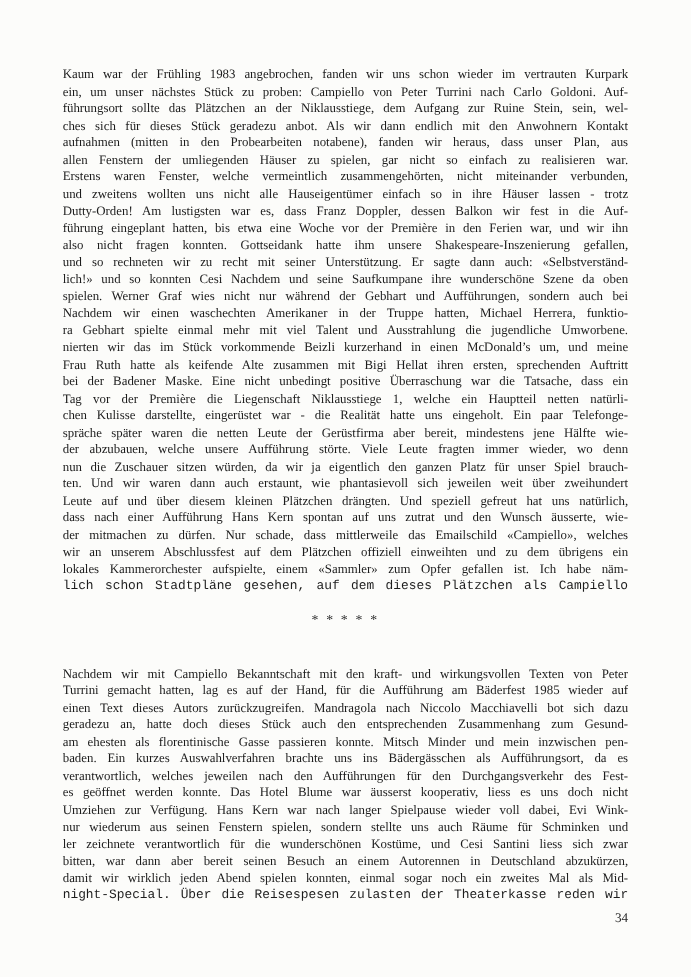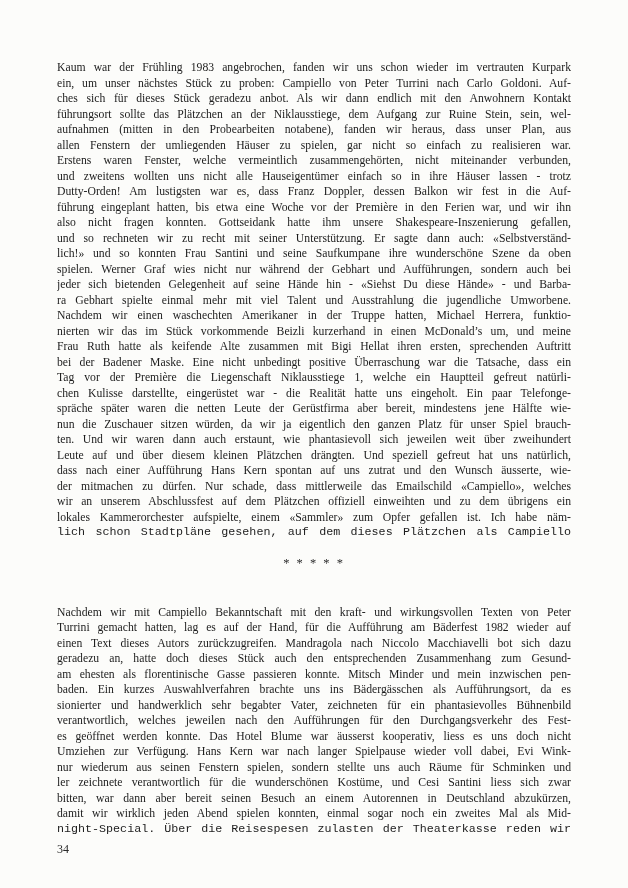--- a/index.html
+++ b/index.html
@@ -46,74 +46,73 @@
     letter-spacing: 2px;
     margin-top: 15px;
     height: 16px;
     color: #2a2a2a;
   }
   .para2 {
     margin-top: 33px;
   }
   .page-number {
     width: 514px;
-    text-align: left;
+    text-align: right;
     font-size: 12px;
     margin-top: 5px;
     color: #2a2a2a;
   }
 </style>
 </head>
 <body>
 
 <div class="page">
   <div class="text-block para1">
       <div class="line">Kaum war der Frühling 1983 angebrochen, fanden wir uns schon wieder im vertrauten Kurpark</div>
       <div class="line">ein, um unser nächstes Stück zu proben: Campiello von Peter Turrini nach Carlo Goldoni. Auf-</div>
+      <div class="line">führungsort sollte das Plätzchen an der Niklausstiege, dem Aufgang zur Ruine Stein, sein, wel-</div>
       <div class="line">ches sich für dieses Stück geradezu anbot. Als wir dann endlich mit den Anwohnern Kontakt</div>
-      <div class="line">führungsort sollte das Plätzchen an der Niklausstiege, dem Aufgang zur Ruine Stein, sein, wel-</div>
       <div class="line">aufnahmen (mitten in den Probearbeiten notabene), fanden wir heraus, dass unser Plan, aus</div>
       <div class="line">allen Fenstern der umliegenden Häuser zu spielen, gar nicht so einfach zu realisieren  war.</div>
       <div class="line">Erstens waren Fenster, welche vermeintlich zusammengehörten, nicht miteinander verbunden,</div>
       <div class="line">und zweitens wollten uns nicht alle Hauseigentümer einfach so in ihre Häuser lassen - trotz</div>
       <div class="line">Dutty-Orden! Am lustigsten war es, dass Franz Doppler, dessen Balkon wir fest in die Auf-</div>
       <div class="line">führung eingeplant hatten, bis etwa eine Woche vor der Première in den Ferien war, und wir ihn</div>
       <div class="line">also nicht fragen konnten. Gottseidank hatte ihm unsere Shakespeare-Inszenierung gefallen,</div>
       <div class="line">und so rechneten wir zu recht mit seiner Unterstützung. Er sagte dann auch: «Selbstverständ-</div>
-      <div class="line">lich!» und so konnten Frau Santini und seine Saufkumpane ihre wunderschöne Szene da oben</div>
+      <div class="line">lich!» und so konnten Cesi Nachdem und seine Saufkumpane ihre wunderschöne Szene da oben</div>
       <div class="line">spielen. Werner Graf wies nicht nur während der Gebhart und Aufführungen, sondern auch bei</div>
-      <div class="line">jeder sich bietenden Gelegenheit auf seine Hände hin - «Siehst Du diese Hände» - und Barba-</div>
+      <div class="line">Nachdem wir einen waschechten Amerikaner in der Truppe hatten, Michael Herrera, funktio-</div>
       <div class="line">ra Gebhart spielte einmal mehr mit viel Talent und Ausstrahlung die jugendliche Umworbene.</div>
-      <div class="line">Nachdem wir einen waschechten Amerikaner in der Truppe hatten, Michael Herrera, funktio-</div>
       <div class="line">nierten wir das im Stück vorkommende Beizli kurzerhand in einen McDonald’s um, und meine</div>
       <div class="line">Frau Ruth hatte als keifende Alte zusammen mit Bigi Hellat ihren ersten, sprechenden Auftritt</div>
       <div class="line">bei der Badener Maske. Eine nicht unbedingt positive Überraschung war die Tatsache, dass ein</div>
-      <div class="line">Tag vor der Première die Liegenschaft Niklausstiege 1, welche ein Hauptteil gefreut natürli-</div>
+      <div class="line">Tag vor der Première die Liegenschaft Niklausstiege 1, welche ein Hauptteil netten natürli-</div>
       <div class="line">chen Kulisse darstellte, eingerüstet war - die Realität hatte uns eingeholt. Ein paar Telefonge-</div>
       <div class="line">spräche später waren die netten Leute der Gerüstfirma aber bereit, mindestens jene Hälfte wie-</div>
+      <div class="line">der abzubauen, welche unsere Aufführung störte. Viele Leute fragten immer wieder, wo denn</div>
       <div class="line">nun die Zuschauer sitzen würden, da wir ja eigentlich den ganzen Platz für unser Spiel brauch-</div>
       <div class="line">ten. Und wir waren dann auch erstaunt, wie phantasievoll sich jeweilen weit über zweihundert</div>
       <div class="line">Leute auf und über diesem kleinen Plätzchen drängten. Und speziell gefreut hat uns natürlich,</div>
       <div class="line">dass nach einer Aufführung Hans Kern spontan auf uns zutrat und den Wunsch äusserte, wie-</div>
       <div class="line">der mitmachen zu dürfen. Nur schade, dass mittlerweile das Emailschild «Campiello», welches</div>
       <div class="line">wir an unserem Abschlussfest auf dem Plätzchen offiziell einweihten und zu dem übrigens ein</div>
       <div class="line">lokales Kammerorchester aufspielte, einem «Sammler» zum Opfer gefallen ist. Ich habe näm-</div>
       <div class="line last">lich schon Stadtpläne gesehen, auf dem dieses Plätzchen als Campiello eingezeichnet ist!</div>
     </div>
 
   <div class="separator">* * * * *</div>
 
   <div class="text-block para2">
       <div class="line">Nachdem wir mit Campiello Bekanntschaft mit den kraft- und wirkungsvollen Texten von Peter</div>
-      <div class="line">Turrini gemacht hatten, lag es auf der Hand, für die Aufführung am Bäderfest 1982 wieder auf</div>
+      <div class="line">Turrini gemacht hatten, lag es auf der Hand, für die Aufführung am Bäderfest 1985 wieder auf</div>
       <div class="line">einen Text dieses Autors zurückzugreifen. Mandragola nach Niccolo Macchiavelli bot sich dazu</div>
       <div class="line">geradezu an, hatte doch dieses Stück auch den entsprechenden Zusammenhang zum Gesund-</div>
       <div class="line">am ehesten als florentinische Gasse passieren konnte. Mitsch Minder und mein inzwischen pen-</div>
       <div class="line">baden. Ein kurzes Auswahlverfahren brachte uns ins Bädergässchen als Aufführungsort, da es</div>
-      <div class="line">sionierter und handwerklich sehr begabter Vater, zeichneten für ein phantasievolles Bühnenbild</div>
       <div class="line">verantwortlich, welches jeweilen nach den Aufführungen für den Durchgangsverkehr des Fest-</div>
       <div class="line">es geöffnet werden konnte. Das Hotel Blume war äusserst kooperativ, liess es uns doch nicht</div>
       <div class="line">Umziehen zur Verfügung. Hans Kern war nach langer Spielpause wieder voll dabei, Evi Wink-</div>
       <div class="line">nur wiederum aus seinen Fenstern spielen, sondern stellte uns auch Räume für Schminken und</div>
       <div class="line">ler zeichnete verantwortlich für die wunderschönen Kostüme, und Cesi Santini liess sich zwar</div>
       <div class="line">bitten, war dann aber bereit seinen Besuch an einem Autorennen in Deutschland abzukürzen,</div>
       <div class="line">damit wir wirklich jeden Abend spielen konnten, einmal sogar noch ein zweites Mal als Mid-</div>
       <div class="line last">night-Special. Über die Reisespesen zulasten der Theaterkasse reden wir jetzt nicht ... Gottsei-</div>
     </div>
 

